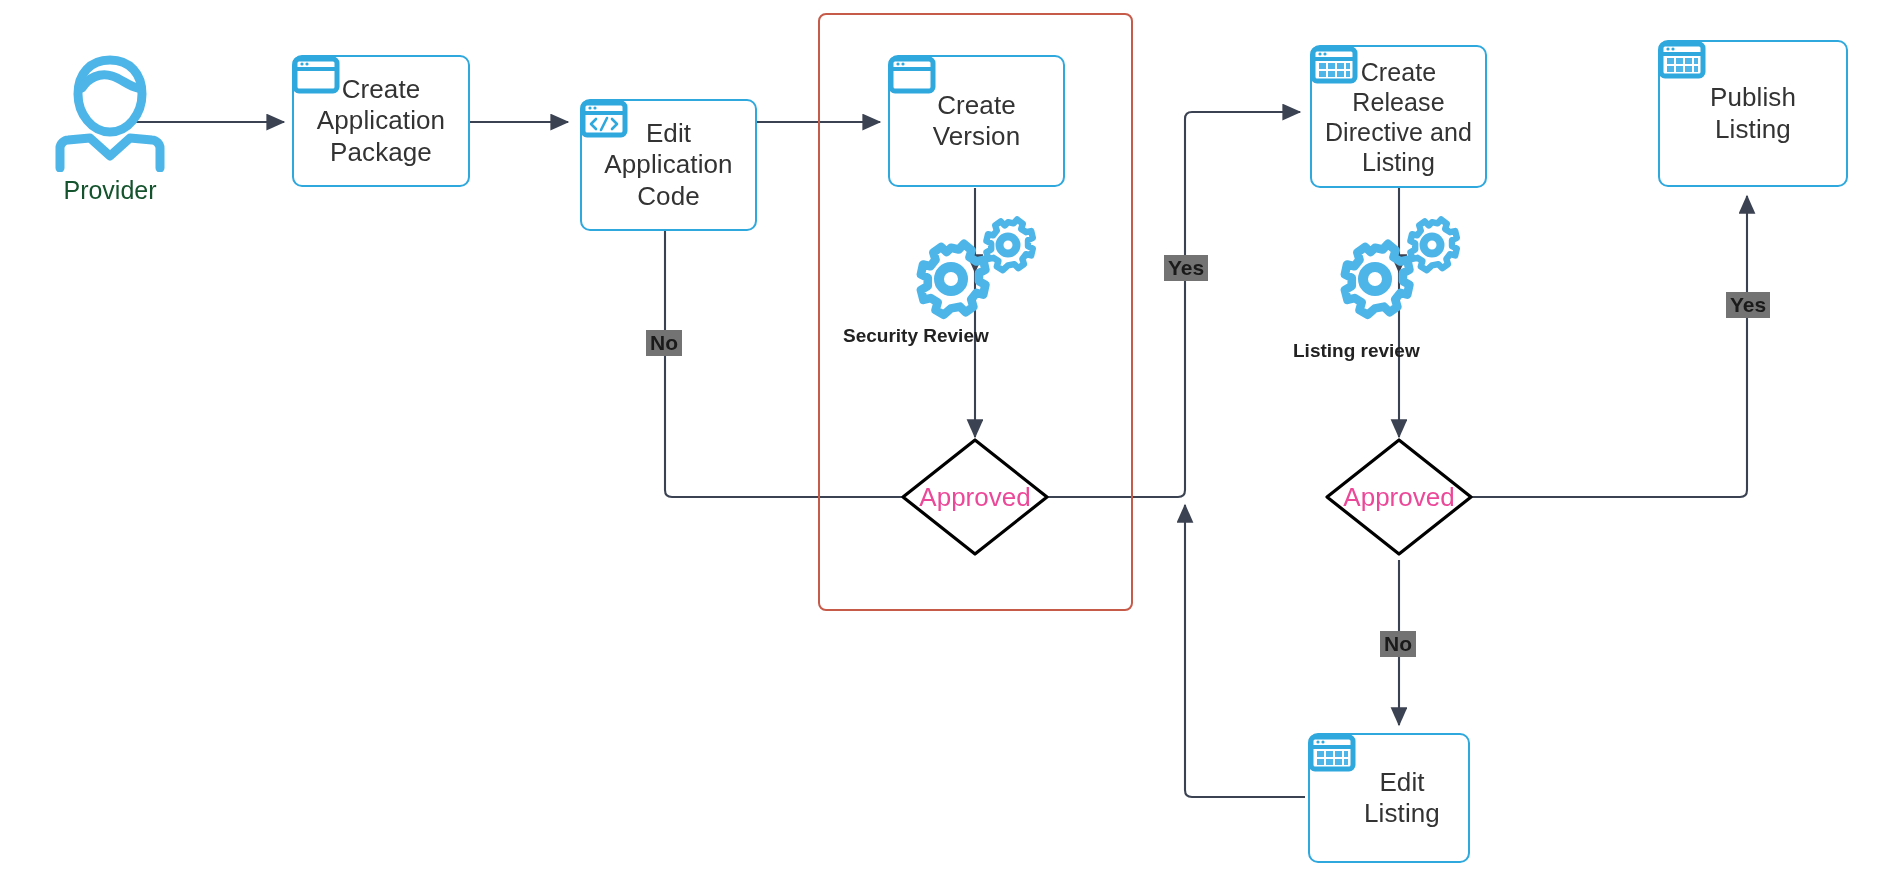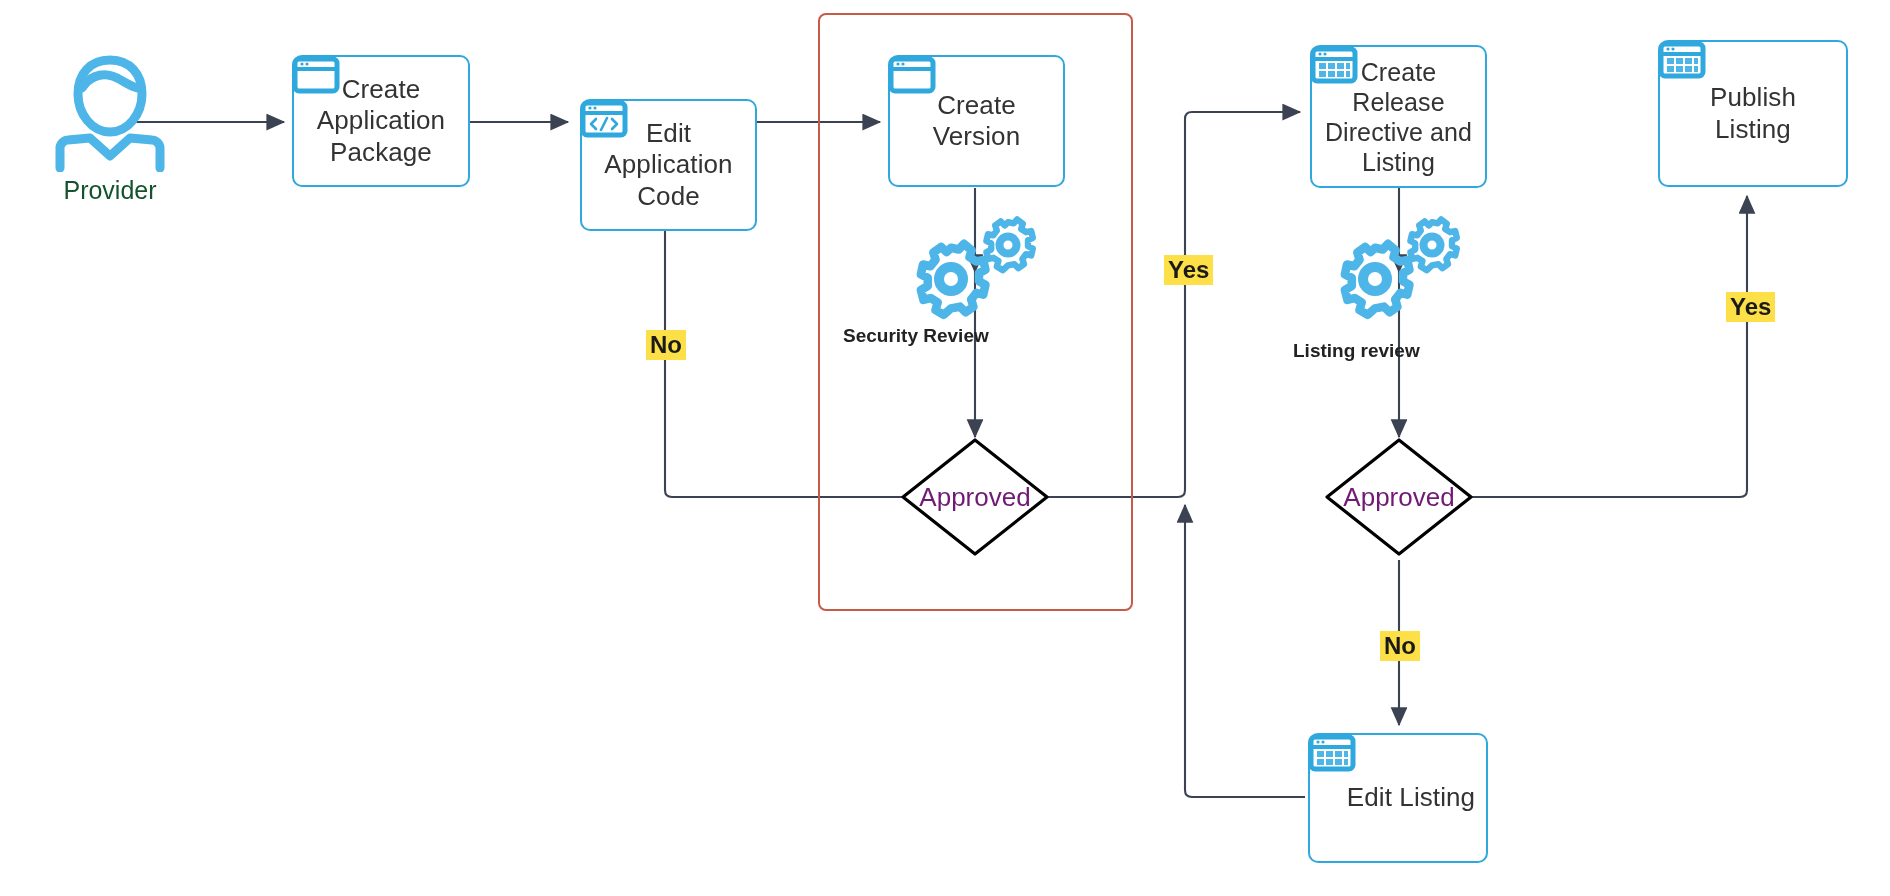--- a/index.html
+++ b/index.html
@@ -64,21 +64,21 @@
   }
   .diamond svg { display:block; width:100%; height:100%; overflow: visible;}
   .diamond .dlabel {
     position: absolute;
     left: 0; top: 0;
     width: 100%; height: 100%;
     display: flex;
     align-items: center;
     justify-content: center;
     font-size: 26px;
-    color: #701a75;
+    color: #ec4899;
   }
 
   
   .actor {
     position: absolute;
     z-index: 3;
     text-align: center;
   }
   .actor svg { display: block; }
   .actor-label {
@@ -98,24 +98,24 @@
     white-space: nowrap;
     font-size: 19px;
     font-weight: bold;
     color: #222222;
     z-index: 5;
   }
 
   
   .edge-label {
     position: absolute;
-    font-size: 24px;
+    font-size: 21px;
     font-weight: bold;
     color: #1a1a1a;
-    background: #fde047;
+    background: #737373;
     padding: 1px 4px;
     white-space: nowrap;
     z-index: 5;
   }
 
   
   .group-box {
     position: absolute;
     box-sizing: border-box;
     border: 2px solid #C75B4A;
@@ -266,21 +266,21 @@
             <rect x="19" y="27" width="7" height="6"></rect>
           <rect x="28" y="27" width="7" height="6"></rect>
             <rect x="37" y="27" width="4" height="6"></rect>
         </g>
       </svg>
     </span>
     <span class="label">Publish
 Listing</span>
   </div>
 
-  <div class="node-box" style="left:1308px; top:733px; width:180px; height:130px;padding-left:26px;">
+  <div class="node-box" style="left:1308px; top:733px; width:162px; height:130px;padding-left:26px;">
     <span class="node-icon">
       <svg viewBox="0 0 50 42" xmlns="http://www.w3.org/2000/svg">
         <rect x="4" y="5" width="42" height="32" rx="4" ry="4" fill="#ffffff" stroke="#2FA8DE" stroke-width="5"></rect>
         <line x1="4" y1="15" x2="46" y2="15" stroke="#2FA8DE" stroke-width="4"></line>
         <circle cx="11" cy="10" r="1.6" fill="#2FA8DE"></circle>
         <circle cx="16" cy="10" r="1.6" fill="#2FA8DE"></circle>
         <g fill="#4DB5E8">
           <rect x="10" y="19" width="7" height="6"></rect>
             <rect x="19" y="19" width="7" height="6"></rect>
           <rect x="28" y="19" width="7" height="6"></rect>

